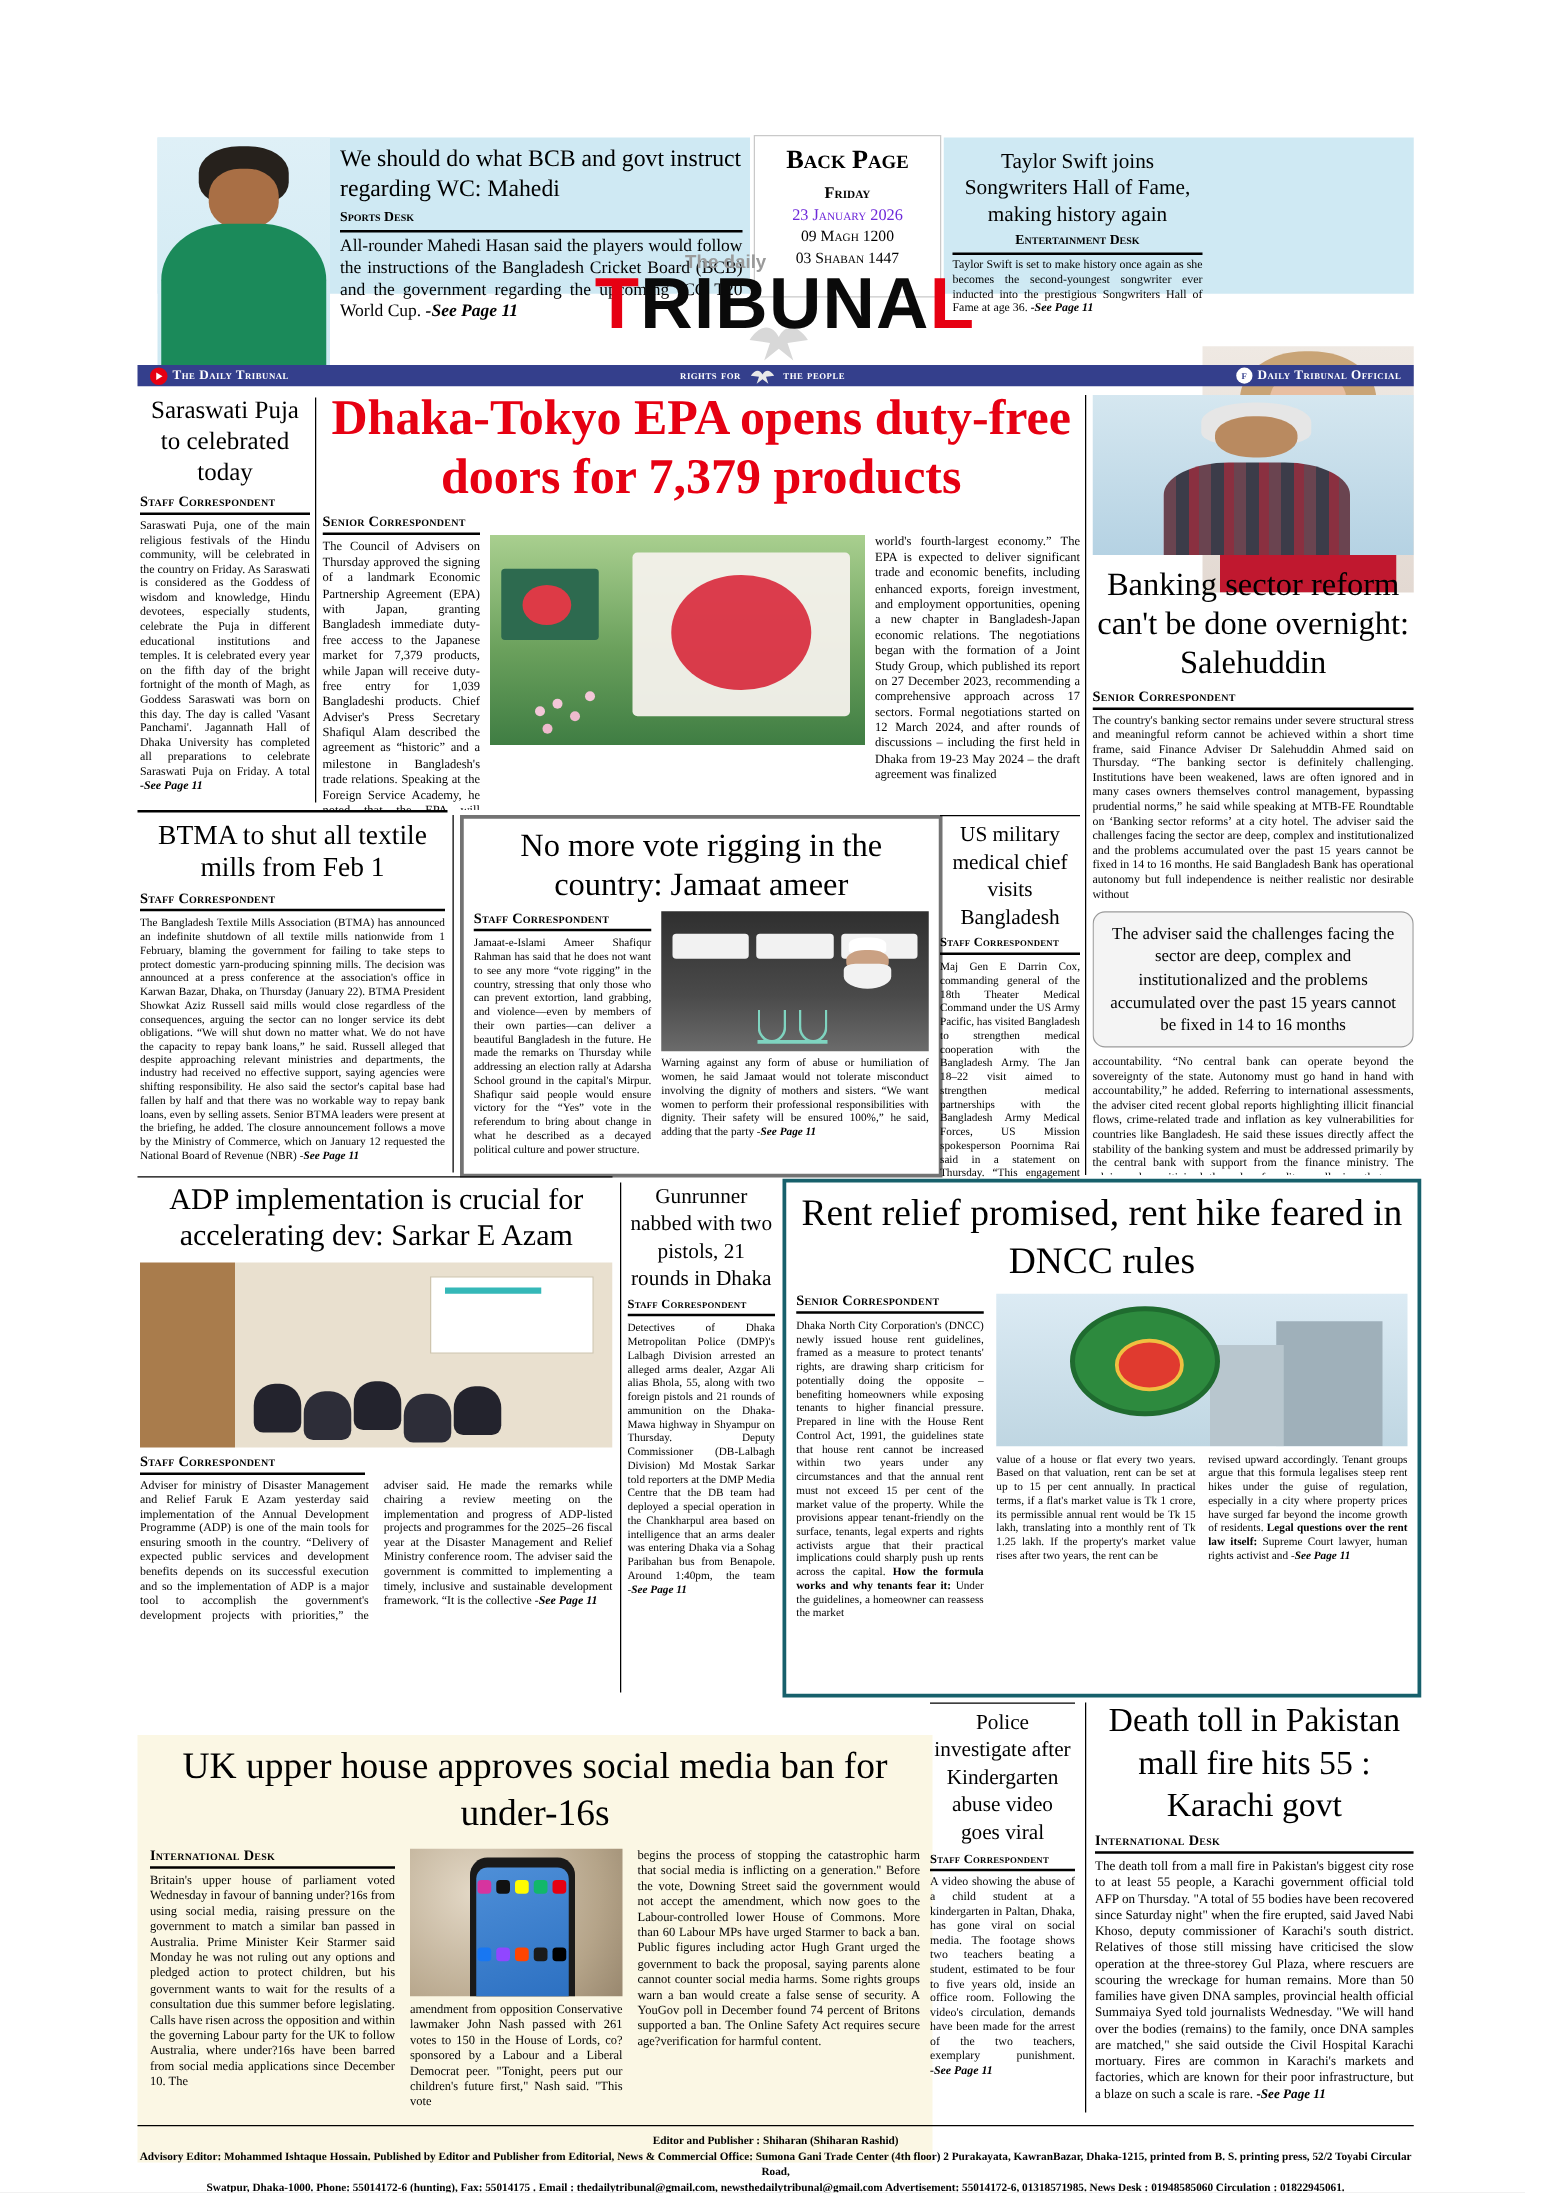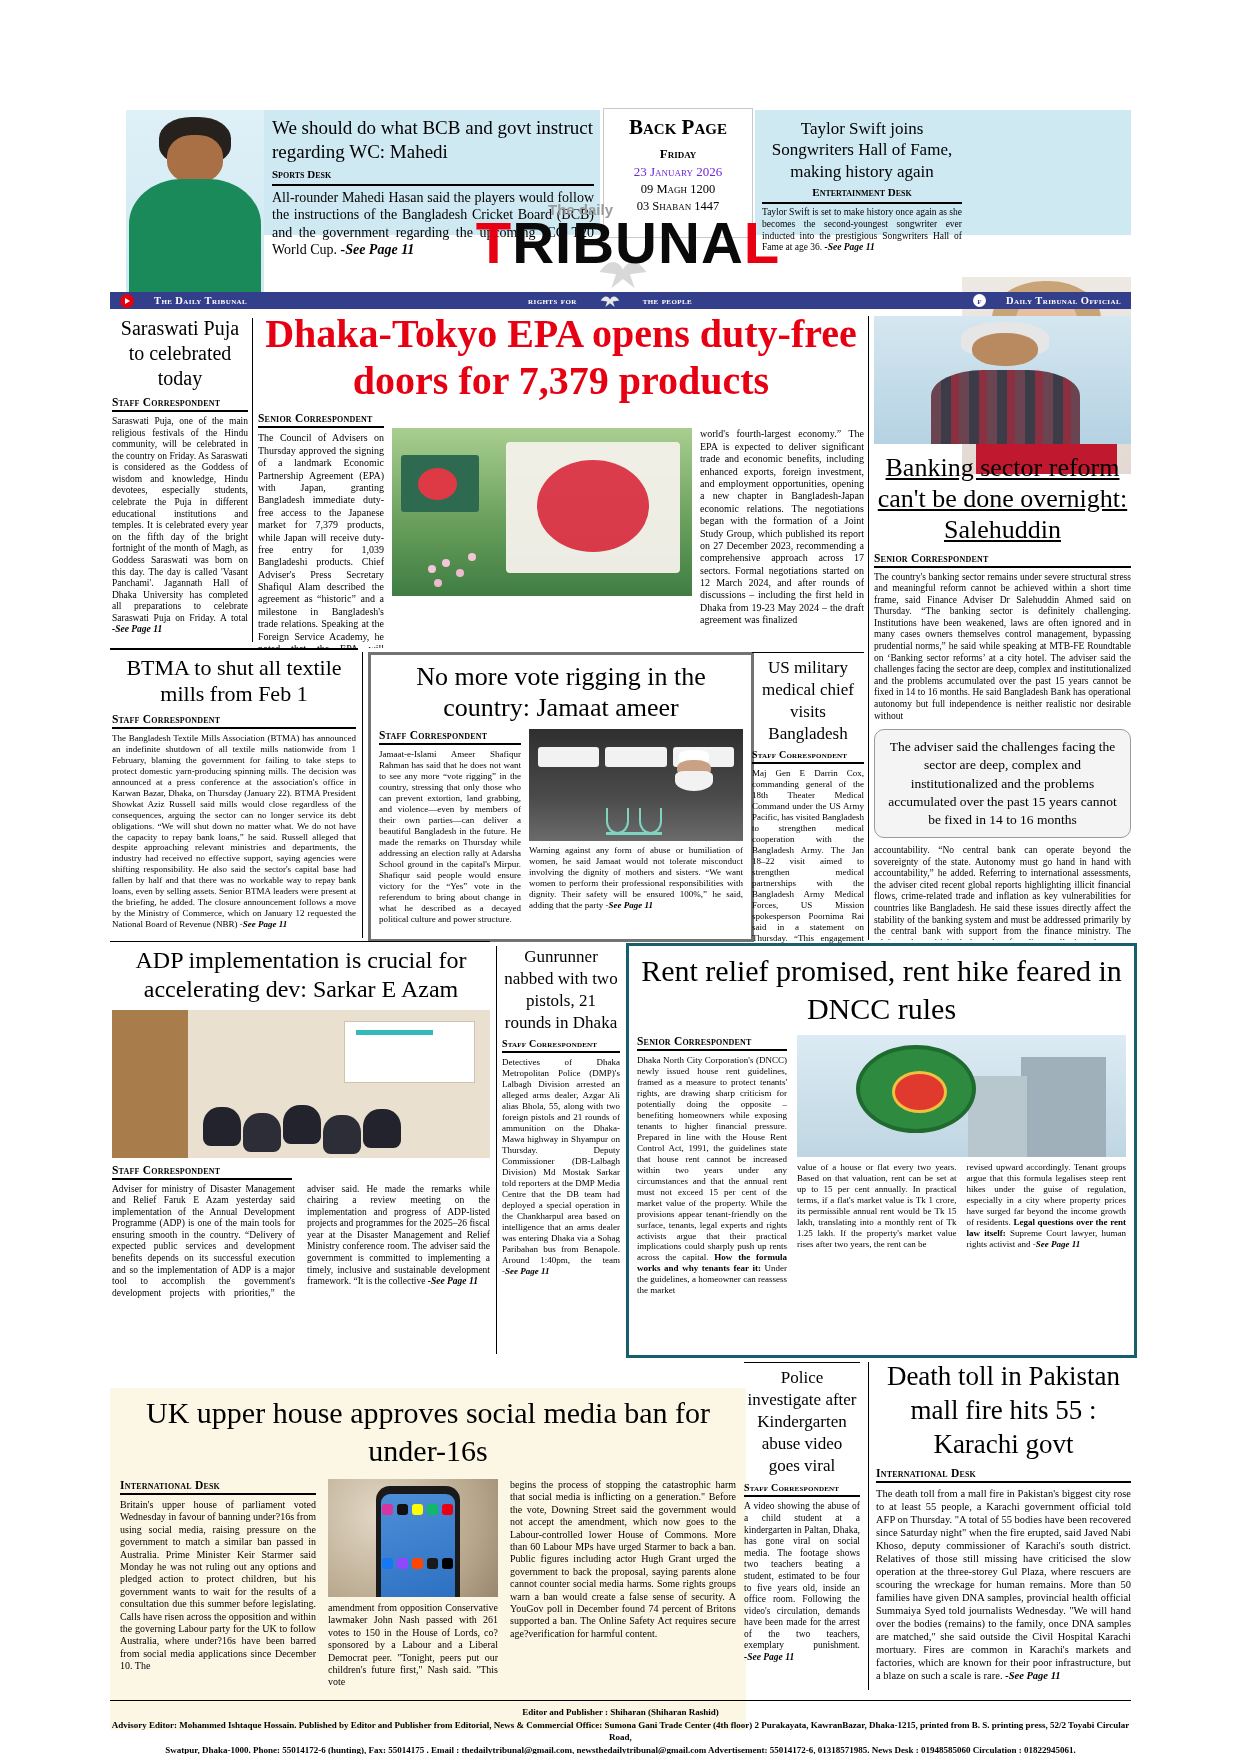--- a/index.html
+++ b/index.html
@@ -23,21 +23,21 @@
   .datebox{background:#fff;border:1px solid #c9c9c9;text-align:center;padding-top:6px;}
   .backpage{font-variant:small-caps;font-weight:bold;font-size:21px;}
   .d-day{font-variant:small-caps;font-weight:bold;font-size:13px;margin-top:6px;}
   .d-date{font-variant:small-caps;font-weight:normal;font-size:13px;color:#6d28d9;margin-top:2px;}
   .d-alt{font-variant:small-caps;font-size:12.5px;margin-top:2px;}
   .thedaily{font-family:"Liberation Sans",sans-serif;font-weight:bold;color:#9a9a9a;font-size:15px;}
   .logo{font-family:"Liberation Sans",sans-serif;font-weight:900;font-size:58px;letter-spacing:1px;line-height:1;}
   .logo .red{color:#e60012;}
   .logo .blk{color:#0a0a0a;}
   .navybar{background:#343f8c;color:#fff;display:flex;align-items:center;justify-content:space-between;padding:0 10px;font-variant:small-caps;font-weight:bold;font-size:10.5px;letter-spacing:.4px;}
-  .bargroup{display:flex;align-items:center;gap:20px;}
+  .bargroup{display:flex;align-items:center;gap:4px;}
   .yt{display:inline-block;width:14px;height:14px;border-radius:50%;background:#e60012;position:relative;}
   .yt::after{content:"";position:absolute;left:5px;top:4px;border-left:5px solid #fff;border-top:3px solid transparent;border-bottom:3px solid transparent;}
   .fb{display:inline-block;width:13px;height:13px;border-radius:50%;background:#fff;color:#343f8c;font-family:"Liberation Serif",serif;font-weight:bold;font-size:10px;text-align:center;line-height:13px;}
   .eagle{fill:#d8d8d8;}
   .eagle-sm{fill:#e8e8e8;}
   
   .mainhead{color:#e60012;font-weight:bold;font-size:40px;line-height:1.18;text-align:center;}
   .head26{font-size:26px;line-height:1.2;text-align:center;}
   .head24{font-size:24px;line-height:1.2;text-align:center;}
   .head22{font-size:22px;line-height:1.2;text-align:center;}
@@ -190,21 +190,21 @@
   </div>
 
   <div class="abs vl" style="left:868px;top:316px;width:1px;height:624px;"></div>
 
   <div class="abs clip" style="left:874px;top:316px;width:257px;height:624px;">
     <div class="ph saleimg" style="width:257px;height:128px;">
       <div class="s-hair"></div>
         <div class="s-face"></div>
         <div class="s-shirt"></div>
     </div>
-    <h2 class="head26" style="margin:8px 0 6px;text-decoration:underline;">Banking sector reform can't be done overnight: Salehuddin</h2>
+    <h2 class="head26" style="margin:8px 0 6px;">Banking sector reform can't be done overnight: Salehuddin</h2>
     <span class="byline">Senior Correspondent</span>
     <div class="body-sm">The country's banking sector remains under severe structural stress and meaningful reform cannot be achieved within a short time frame, said Finance Adviser Dr Salehuddin Ahmed said on Thursday. “The banking sector is definitely challenging. Institutions have been weakened, laws are often ignored and in many cases owners themselves control management, bypassing prudential norms,” he said while speaking at MTB-FE Roundtable on ‘Banking sector reforms’ at a city hotel. The adviser said the challenges facing the sector are deep, complex and institutionalized and the problems accumulated over the past 15 years cannot be fixed in 14 to 16 months. He said Bangladesh Bank has operational autonomy but full independence is neither realistic nor desirable without</div>
     <div class="pullquote" style="margin:7px 0;border-radius:10px;">The adviser said the challenges facing the sector are deep, complex and institutionalized and the problems accumulated over the past 15 years cannot be fixed in 14 to 16 months</div>
     <div class="body-sm"><span>accountability. “No central bank can operate beyond the sovereignty of the state. Autonomy must go hand in hand with accountability,” he added. Referring to international assessments, the adviser cited recent global reports highlighting illicit financial flows, crime-related trade and inflation as key vulnerabilities for countries like Bangladesh. He said these issues directly affect the stability of the banking system and must be addressed primarily by the central bank with support from the finance ministry. The adviser also criticised the role of auditors, alleging that some chartered accounting firms had signed audit reports without proper verification. “This is an absurd reality. Auditors signing backdated or questionable reports severely undermine financial discipline,” he said adding that some firms have already been blacklisted. Irregularities are not limited</span> </div>
   </div>
 
   <div class="abs hl" style="left:110px;top:648px;width:248px;height:2px;"></div>
   <div class="abs clip" style="left:112px;top:655px;width:244px;height:283px;">
     <h2 class="head22">BTMA to shut all textile mills from Feb 1</h2>
     <span class="byline" style="margin-top:5px;">Staff Correspondent</span>

